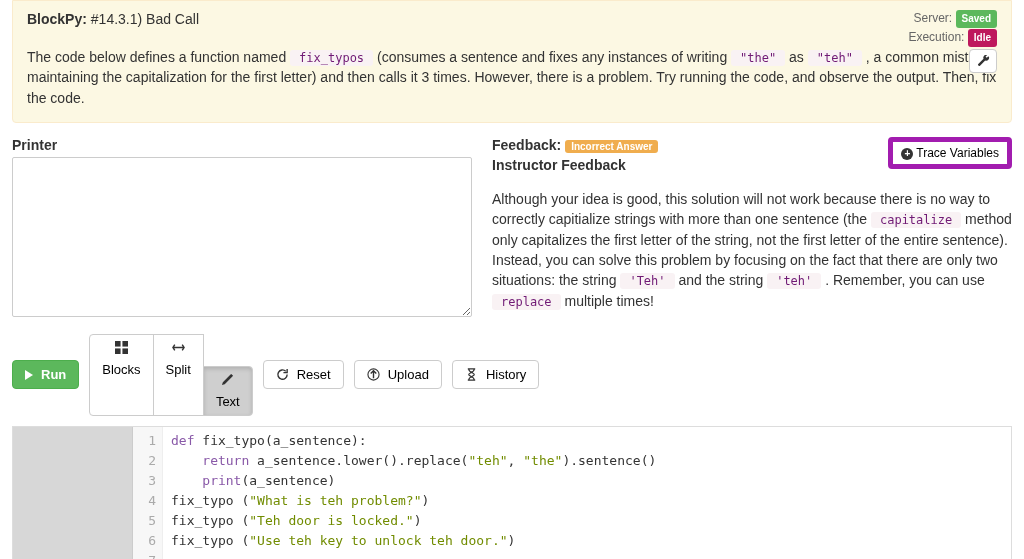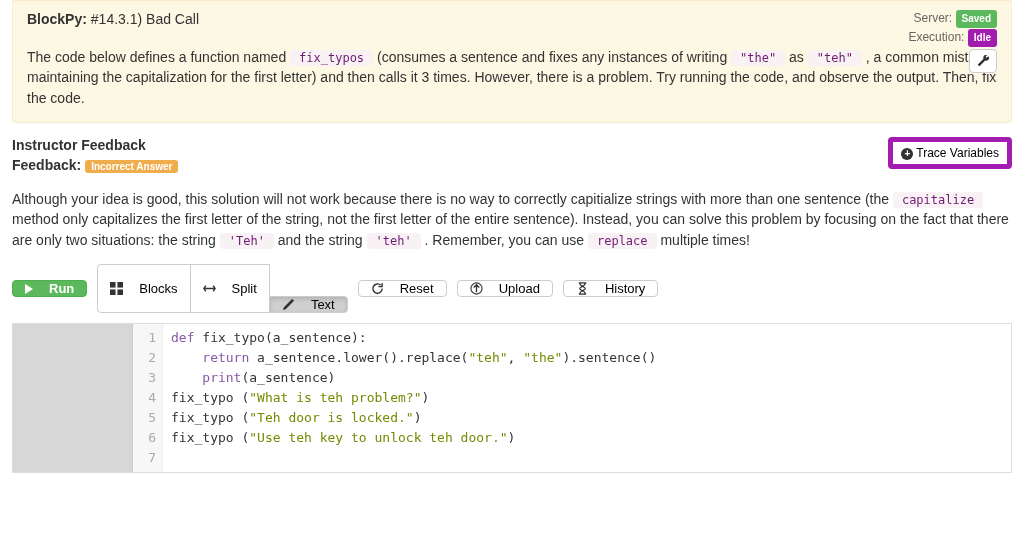--- a/index.html
+++ b/index.html
@@ -42,21 +42,21 @@
   .badge {
     display: inline-block;
     font-size: 10px;
     font-weight: bold;
     color: #fff;
     padding: 1px 6px;
     border-radius: 3px;
     vertical-align: middle;
   }
   .badge-green { background: #5cb85c; }
-  .badge-gray  { background: #a21caf; }
+  .badge-gray  { background: #be185d; }
   .badge-orange{ background: #f0ad4e; }
   .wrench-btn {
     width: 28px; height: 24px;
     border: 1px solid #ccc;
     border-radius: 4px;
     background: #fff;
     display: inline-flex;
     align-items: center;
     justify-content: center;
     cursor: pointer;
@@ -103,43 +103,43 @@
   
   .toolbar {
     margin-top: 14px;
     display: flex;
     align-items: center;
     gap: 0;
   }
   .btn {
     border: 1px solid #ccc;
     background: #fff;
-    padding: 0 12px;
+    padding: 6px 12px;
     font-size: 13px;
     cursor: pointer;
     display: inline-flex;
     align-items: center;
-    gap: 16px;
+    gap: 8px;
     border-radius: 4px;
   }
   .btn-run {
     background: #5cb85c;
     border-color: #4cae4c;
     color: #fff;
     font-weight: bold;
     margin-right: 10px;
   }
   .btn-run .tri {
     width:0;height:0;
     border-left:8px solid #fff;
     border-top:5px solid transparent;
     border-bottom:5px solid transparent;
   }
   .btn-group { display:inline-flex; margin-right:10px; }
-  .btn-group .btn { border-radius:0; margin-left:-1px; }
+  .btn-group .btn { border-radius:0; margin-left:-1px;flex-direction:column; }
   .btn-group .btn:first-child { border-radius:4px 0 0 4px; margin-left:0; }
   .btn-group .btn:last-child  { border-radius:0 4px 4px 0;margin-top:32px; }
   .btn-active { background:#cfcfcf; box-shadow: inset 0 2px 4px rgba(0,0,0,.15); }
   .ico { width:13px; height:13px; display:inline-block; }
   
   .editor {
     margin-top: 10px;
     border: 1px solid #ddd;
     display: flex;
     font-family: Menlo, Consolas, monospace;
@@ -198,29 +198,33 @@
       <code>fix_typos</code>
       <span> (consumes a sentence and fixes any instances of writing </span>
       <code>"the"</code>
       <span> as </span>
       <code>"teh"</code>
       <span> , a common mistake, maintaining the capitalization for the first letter) and then calls it 3 times. However, there is a problem. Try running the code, and observe the output. Then, fix the code.</span>
     </div>
   </div>
 
   <div class="midrow">
+    <div class="printer-col">
+      <div class="section-title">Printer</div>
+      <textarea class="printer" value="" style=""></textarea>
+    </div>
     <div class="feedback-col">
       <button class="trace-btn">
         <span class="plus">+</span><span>Trace Variables</span>
       </button>
-      <div class="section-title">Instructor Feedback</div>
       <div class="section-title">
         <span>Feedback:</span>
         <span class="badge badge-orange">Incorrect Answer</span>
       </div>
+      <div class="section-title">Instructor Feedback</div>
       <div class="feedback-text">
         <span>Although your idea is good, this solution will not work because there is no way to correctly capitialize strings with more than one sentence (the </span>
         <code>capitalize</code>
         <span> method only capitalizes the first letter of the string, not the first letter of the entire sentence). Instead, you can solve this problem by focusing on the fact that there are only two situations: the string </span>
         <code>'Teh'</code>
         <span> and the string </span>
         <code>'teh'</code>
         <span> . Remember, you can use </span>
         <code>replace</code>
         <span> multiple times!</span>

